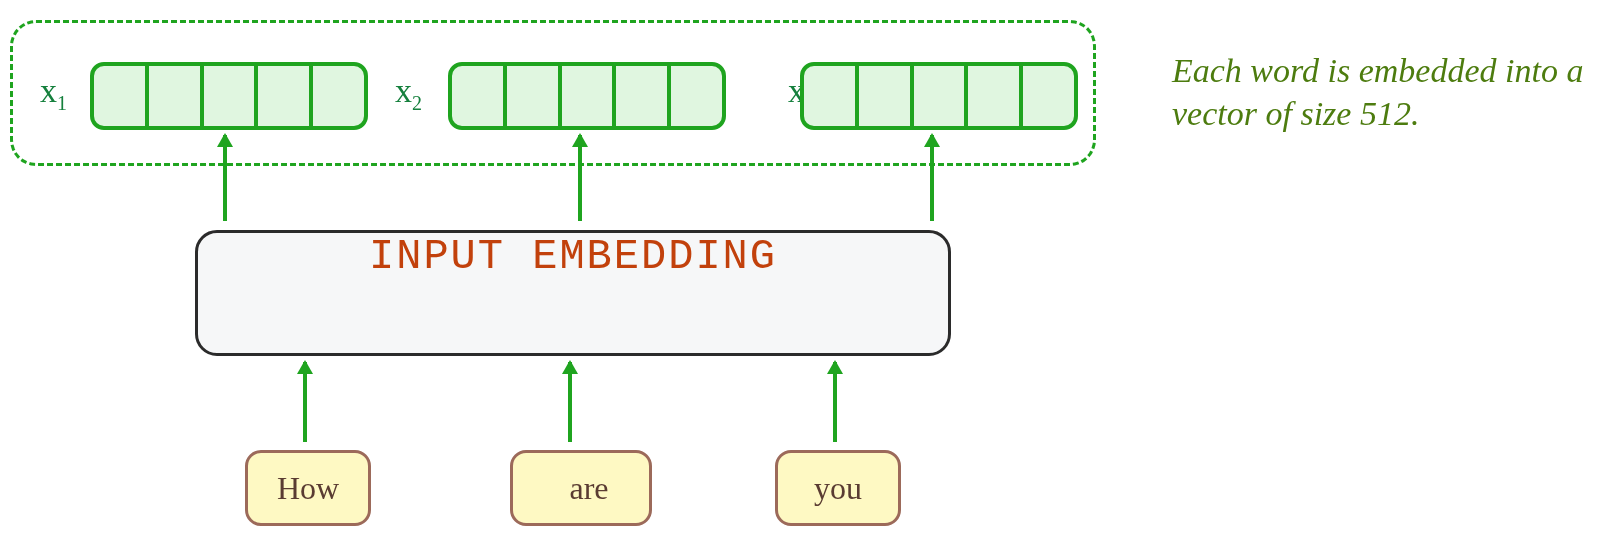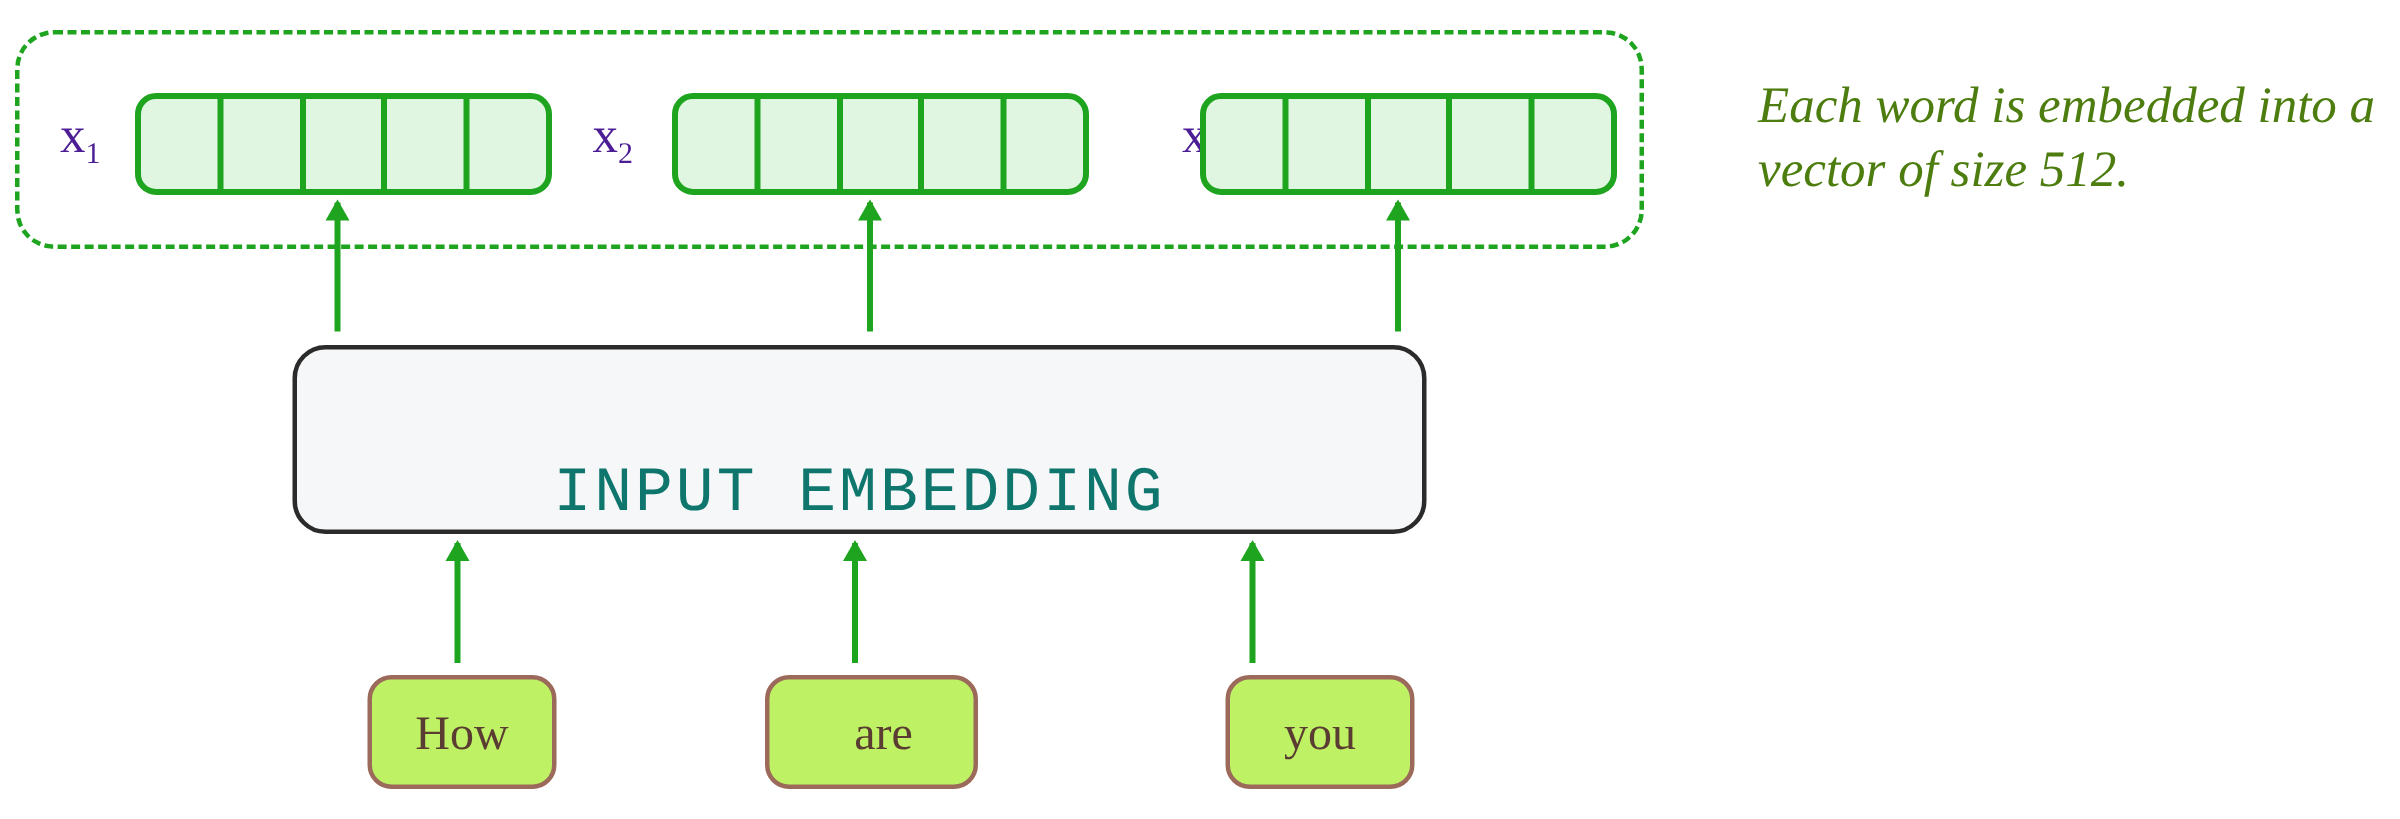--- a/index.html
+++ b/index.html
@@ -15,43 +15,43 @@
     position:absolute;left:10px;top:20px;width:1080px;height:140px;
     border:3px dashed #1fa41f;border-radius:26px;
   }
   
   .annotation{
     position:absolute;left:1172px;top:50px;width:460px;
     color:#4d7c0f;font-size:34px;line-height:1.25;font-style:italic;
   }
   
   .xlabel{
-    position:absolute;color:#4c1d95;font-size:34px;
+    position:absolute;color:#15803d;font-size:34px;
   }
   .xlabel sub{font-size:20px;vertical-align:sub;}
   
   .vec{
     position:absolute;top:62px;width:270px;height:60px;
     background:#e0f6e0;border:4px solid #1fa41f;border-radius:14px;
     display:flex;
   }
   .vec .cell{flex:1;border-right:4px solid #1fa41f;}
   .vec .cell:last-child{border-right:none;}
   
   .embed-box{
     position:absolute;left:195px;top:230px;width:750px;height:120px;
     background:#f6f7f8;border:3px solid #2b2b2b;border-radius:22px;
-    display:flex;align-items:flex-end;justify-content:center;
+    display:flex;align-items:flex-start;justify-content:center;
     font-family:"Courier New",monospace;font-size:42px;letter-spacing:2px;
-    color:#0f766e;
+    color:#c2410c;
   }
   
   .word{
     position:absolute;top:450px;width:120px;height:70px;
-    background:#bef264;border:3px solid #9c6a5a;border-radius:16px;
+    background:#fef9c3;border:3px solid #9c6a5a;border-radius:16px;
     display:flex;align-items:center;justify-content:center;
     font-size:32px;color:#5a3c32;
   }
   
   .arrow{
     position:absolute;width:4px;background:#1fa41f;
   }
   .arrow::after{
     content:"";position:absolute;left:50%;top:-2px;transform:translateX(-50%);
     border-left:8px solid transparent;border-right:8px solid transparent;
@@ -109,15 +109,15 @@
 <div class="arrow" style="left:303px;top:362px;height:80px;"></div>
 <div class="arrow" style="left:568px;top:362px;height:80px;"></div>
 <div class="arrow" style="left:833px;top:362px;height:80px;"></div>
 
 <div class="word" style="left:245px;">
   <span>How</span>
 </div>
 <div class="word" style="left:510px;padding-left:16px;">
   <span>are</span>
 </div>
-<div class="word" style="left:775px;margin-left:42px;">
+<div class="word" style="left:775px;">
   <span>you</span>
 </div>
 
 </body></html>

